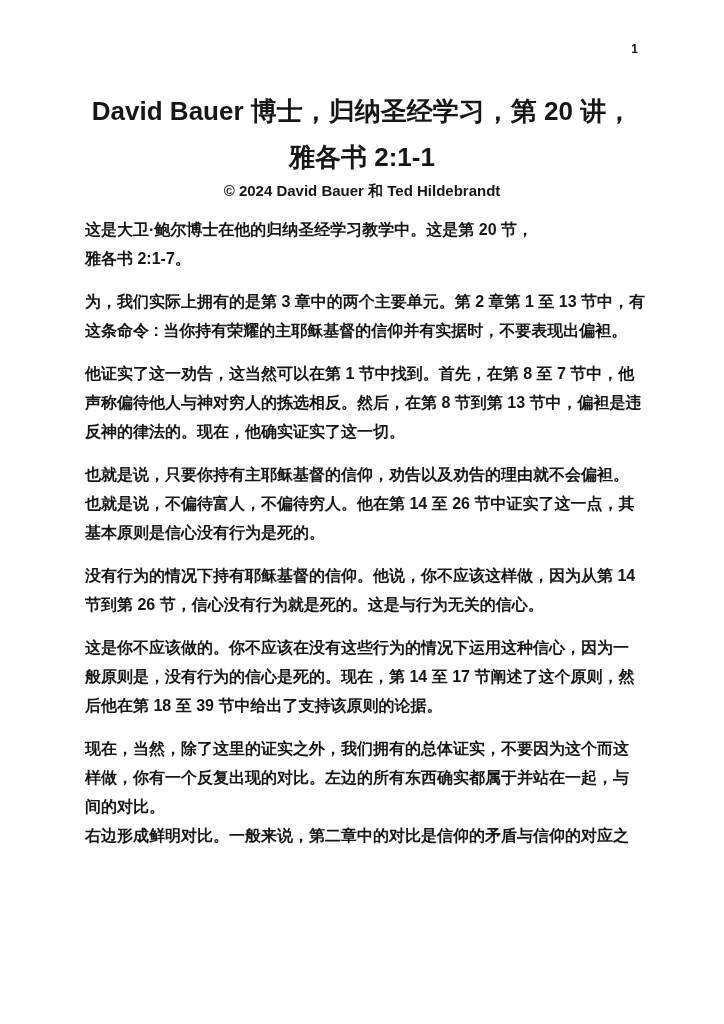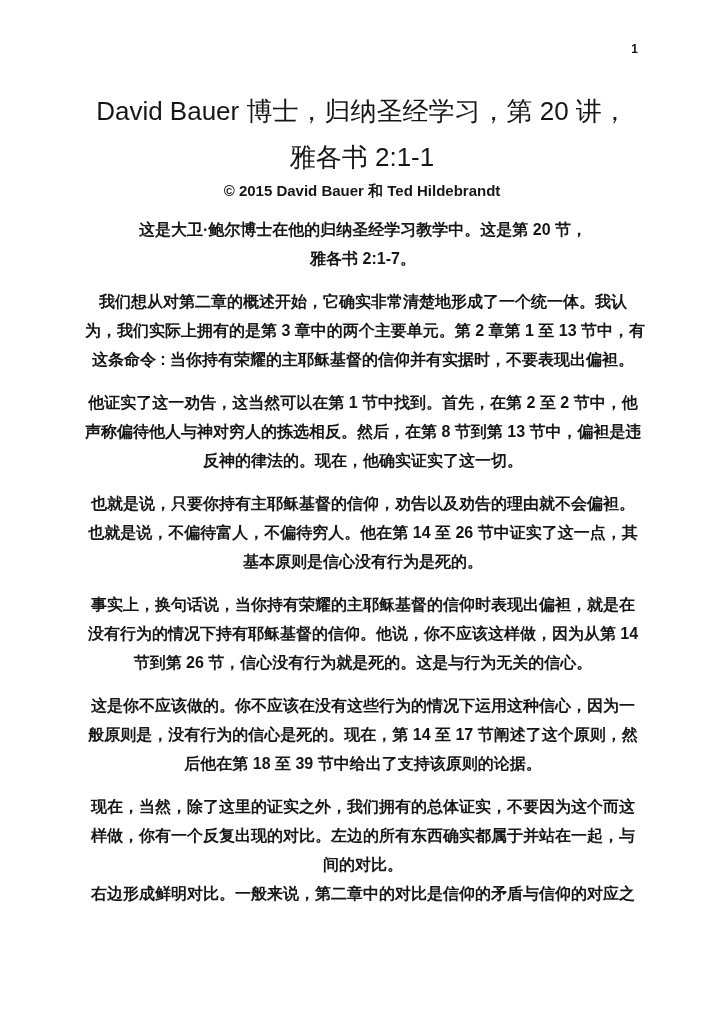--- a/index.html
+++ b/index.html
@@ -24,21 +24,21 @@
     font-weight: 700;
     line-height: 14px;
   }
   .header {
     padding-top: 88px;
     text-align: center;
   }
   .title {
     margin: 0;
     font-size: 26px;
-    font-weight: 400;
+    font-weight: 700;
     line-height: 46px;
   }
   .title .line {
     display: block;
   }
   .copyright {
     margin-top: 1px;
     font-size: 15px;
     font-weight: 600;
     line-height: 20px;
@@ -49,60 +49,57 @@
     font-weight: 600;
     line-height: 29px;
     text-align: left;
   }
   .para {
     margin: 0 0 14px 0;
   }
   .para .line {
     display: block;
     white-space: nowrap;
-    text-align: center;
   }
 </style>
 </head>
 <body>
 
 <div class="page">
 
   <span class="page-number">1</span>
 
   <div class="header">
     <h1 class="title">
         <span class="line">David Bauer 博士，归纳圣经学习，第 20 讲，</span>
         <span class="line">雅各书 2:1-1</span>
       </h1>
-    <div class="copyright">© 2015 David Bauer 和 Ted Hildebrandt</div>
+    <div class="copyright">© 2024 David Bauer 和 Ted Hildebrandt</div>
   </div>
 
   <div class="content">
     <p class="para">
         <span class="line">这是大卫·鲍尔博士在他的归纳圣经学习教学中。这是第 20 节，</span>
         <span class="line">雅各书 2:1-7。</span>
       </p>
     <p class="para">
-        <span class="line">我们想从对第二章的概述开始，它确实非常清楚地形成了一个统一体。我认</span>
         <span class="line">为，我们实际上拥有的是第 3 章中的两个主要单元。第 2 章第 1 至 13 节中，有</span>
         <span class="line">这条命令 : 当你持有荣耀的主耶稣基督的信仰并有实据时，不要表现出偏袒。</span>
       </p>
     <p class="para">
-        <span class="line">他证实了这一劝告，这当然可以在第 1 节中找到。首先，在第 2 至 2 节中，他</span>
+        <span class="line">他证实了这一劝告，这当然可以在第 1 节中找到。首先，在第 8 至 7 节中，他</span>
         <span class="line">声称偏待他人与神对穷人的拣选相反。然后，在第 8 节到第 13 节中，偏袒是违</span>
         <span class="line">反神的律法的。现在，他确实证实了这一切。</span>
       </p>
     <p class="para">
         <span class="line">也就是说，只要你持有主耶稣基督的信仰，劝告以及劝告的理由就不会偏袒。</span>
         <span class="line">也就是说，不偏待富人，不偏待穷人。他在第 14 至 26 节中证实了这一点，其</span>
         <span class="line">基本原则是信心没有行为是死的。</span>
       </p>
     <p class="para">
-        <span class="line">事实上，换句话说，当你持有荣耀的主耶稣基督的信仰时表现出偏袒，就是在</span>
         <span class="line">没有行为的情况下持有耶稣基督的信仰。他说，你不应该这样做，因为从第 14</span>
         <span class="line">节到第 26 节，信心没有行为就是死的。这是与行为无关的信心。</span>
       </p>
     <p class="para">
         <span class="line">这是你不应该做的。你不应该在没有这些行为的情况下运用这种信心，因为一</span>
         <span class="line">般原则是，没有行为的信心是死的。现在，第 14 至 17 节阐述了这个原则，然</span>
         <span class="line">后他在第 18 至 39 节中给出了支持该原则的论据。</span>
       </p>
     <p class="para">
         <span class="line">现在，当然，除了这里的证实之外，我们拥有的总体证实，不要因为这个而这</span>

